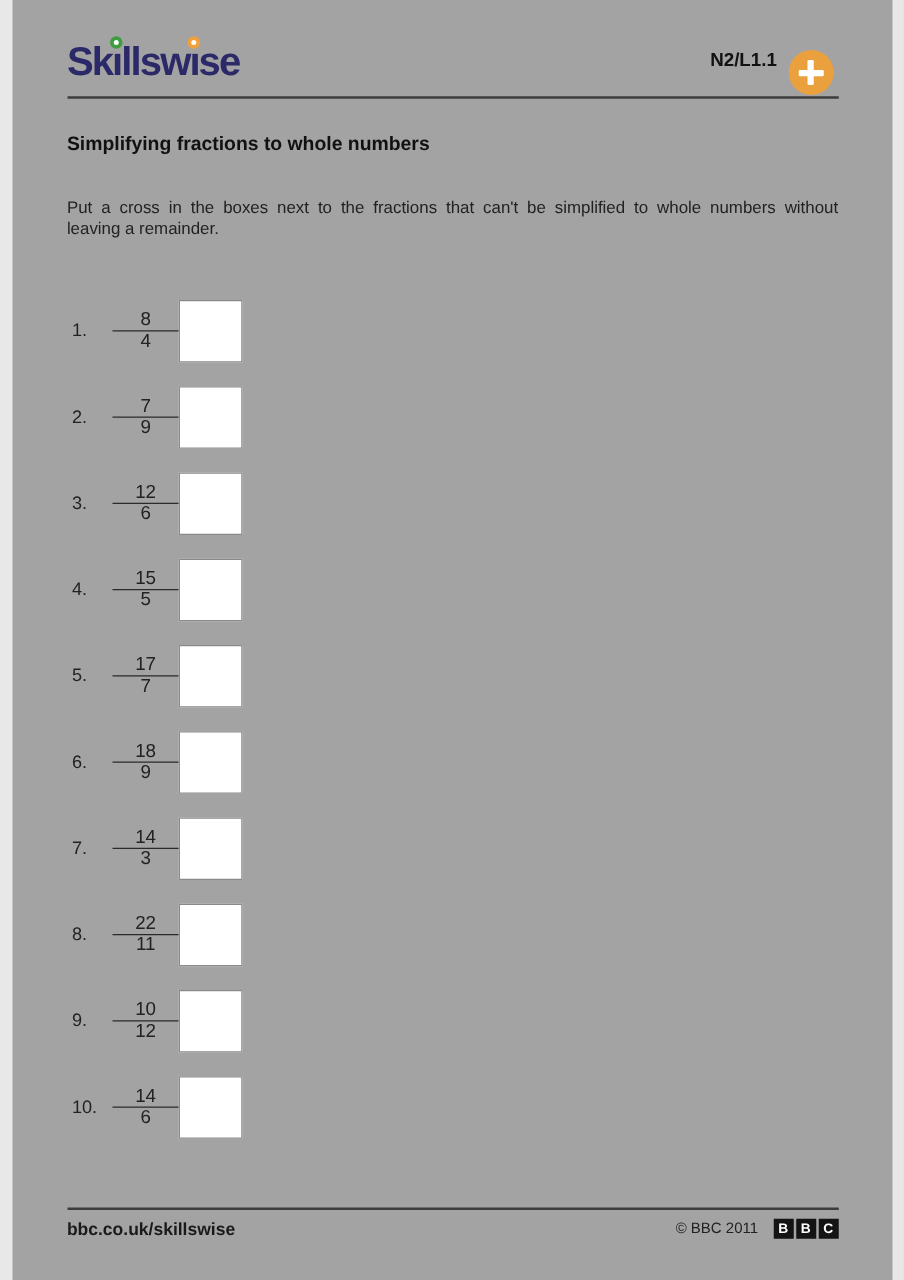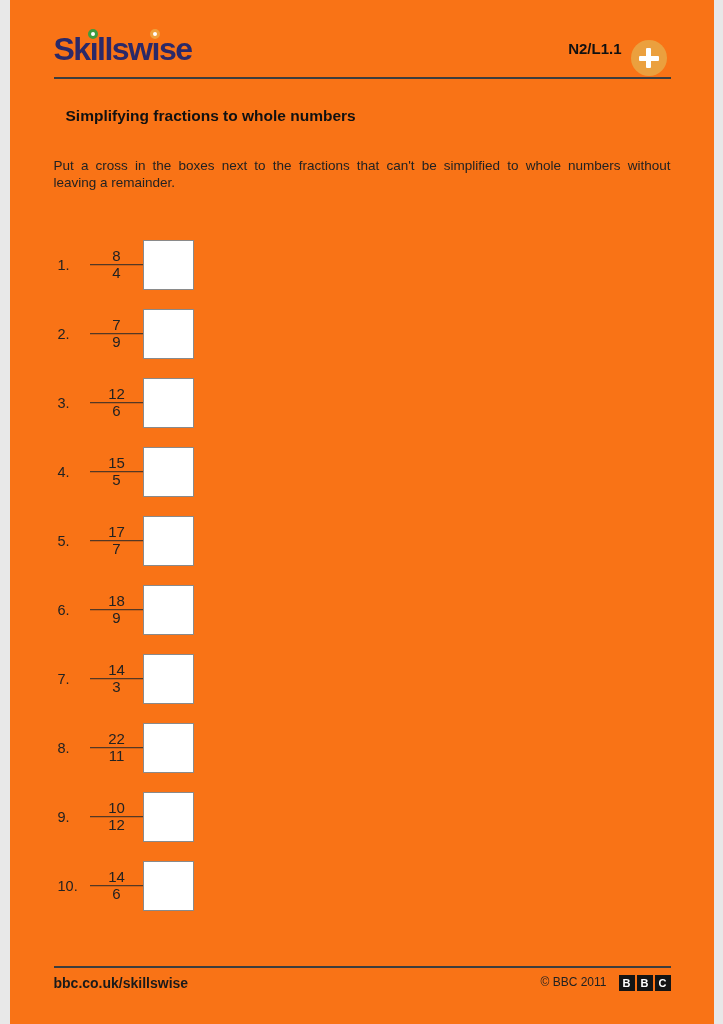--- a/index.html
+++ b/index.html
@@ -3,21 +3,21 @@
 <meta charset="utf-8">
 <style>
   * { margin:0; padding:0; box-sizing:border-box; }
   html,body { background:#e8e8e8; }
   body { font-family:"Liberation Sans", sans-serif; }
 
   .page {
     position:relative;
     width:704px; height:1024px;
     margin:0 auto;
-    background:#f97316;
+    background:#a3a3a3;
     color:#1e1e1e;
     overflow:hidden;
   }
 
   
   .logo {
     position:absolute; left:44px; top:33px;
     font-size:32px; font-weight:bold; letter-spacing:-1.5px;
     color:#2b2968; line-height:1; white-space:nowrap;
   }
@@ -49,21 +49,21 @@
   }
 
   .rule {
     position:absolute; left:44px; right:43px; height:2px; background:#3d3d3d;
   }
   .header-rule { top:77px; }
   .footer-rule { top:966px; }
 
   
   .page-title {
-    position:absolute; left:56px; top:107px;
+    position:absolute; left:44px; top:107px;
     font-size:15.5px; font-weight:bold; color:#111;
   }
   .instructions {
     position:absolute; left:44px; right:43px; top:157px;
     font-size:13.5px; line-height:17px; color:#222;
   }
   .instr-line1 { text-align:justify; text-align-last:justify; }
 
   .questions { position:absolute; left:44px; top:230px; width:636px; }
   .question-row { position:relative; height:69px; }

